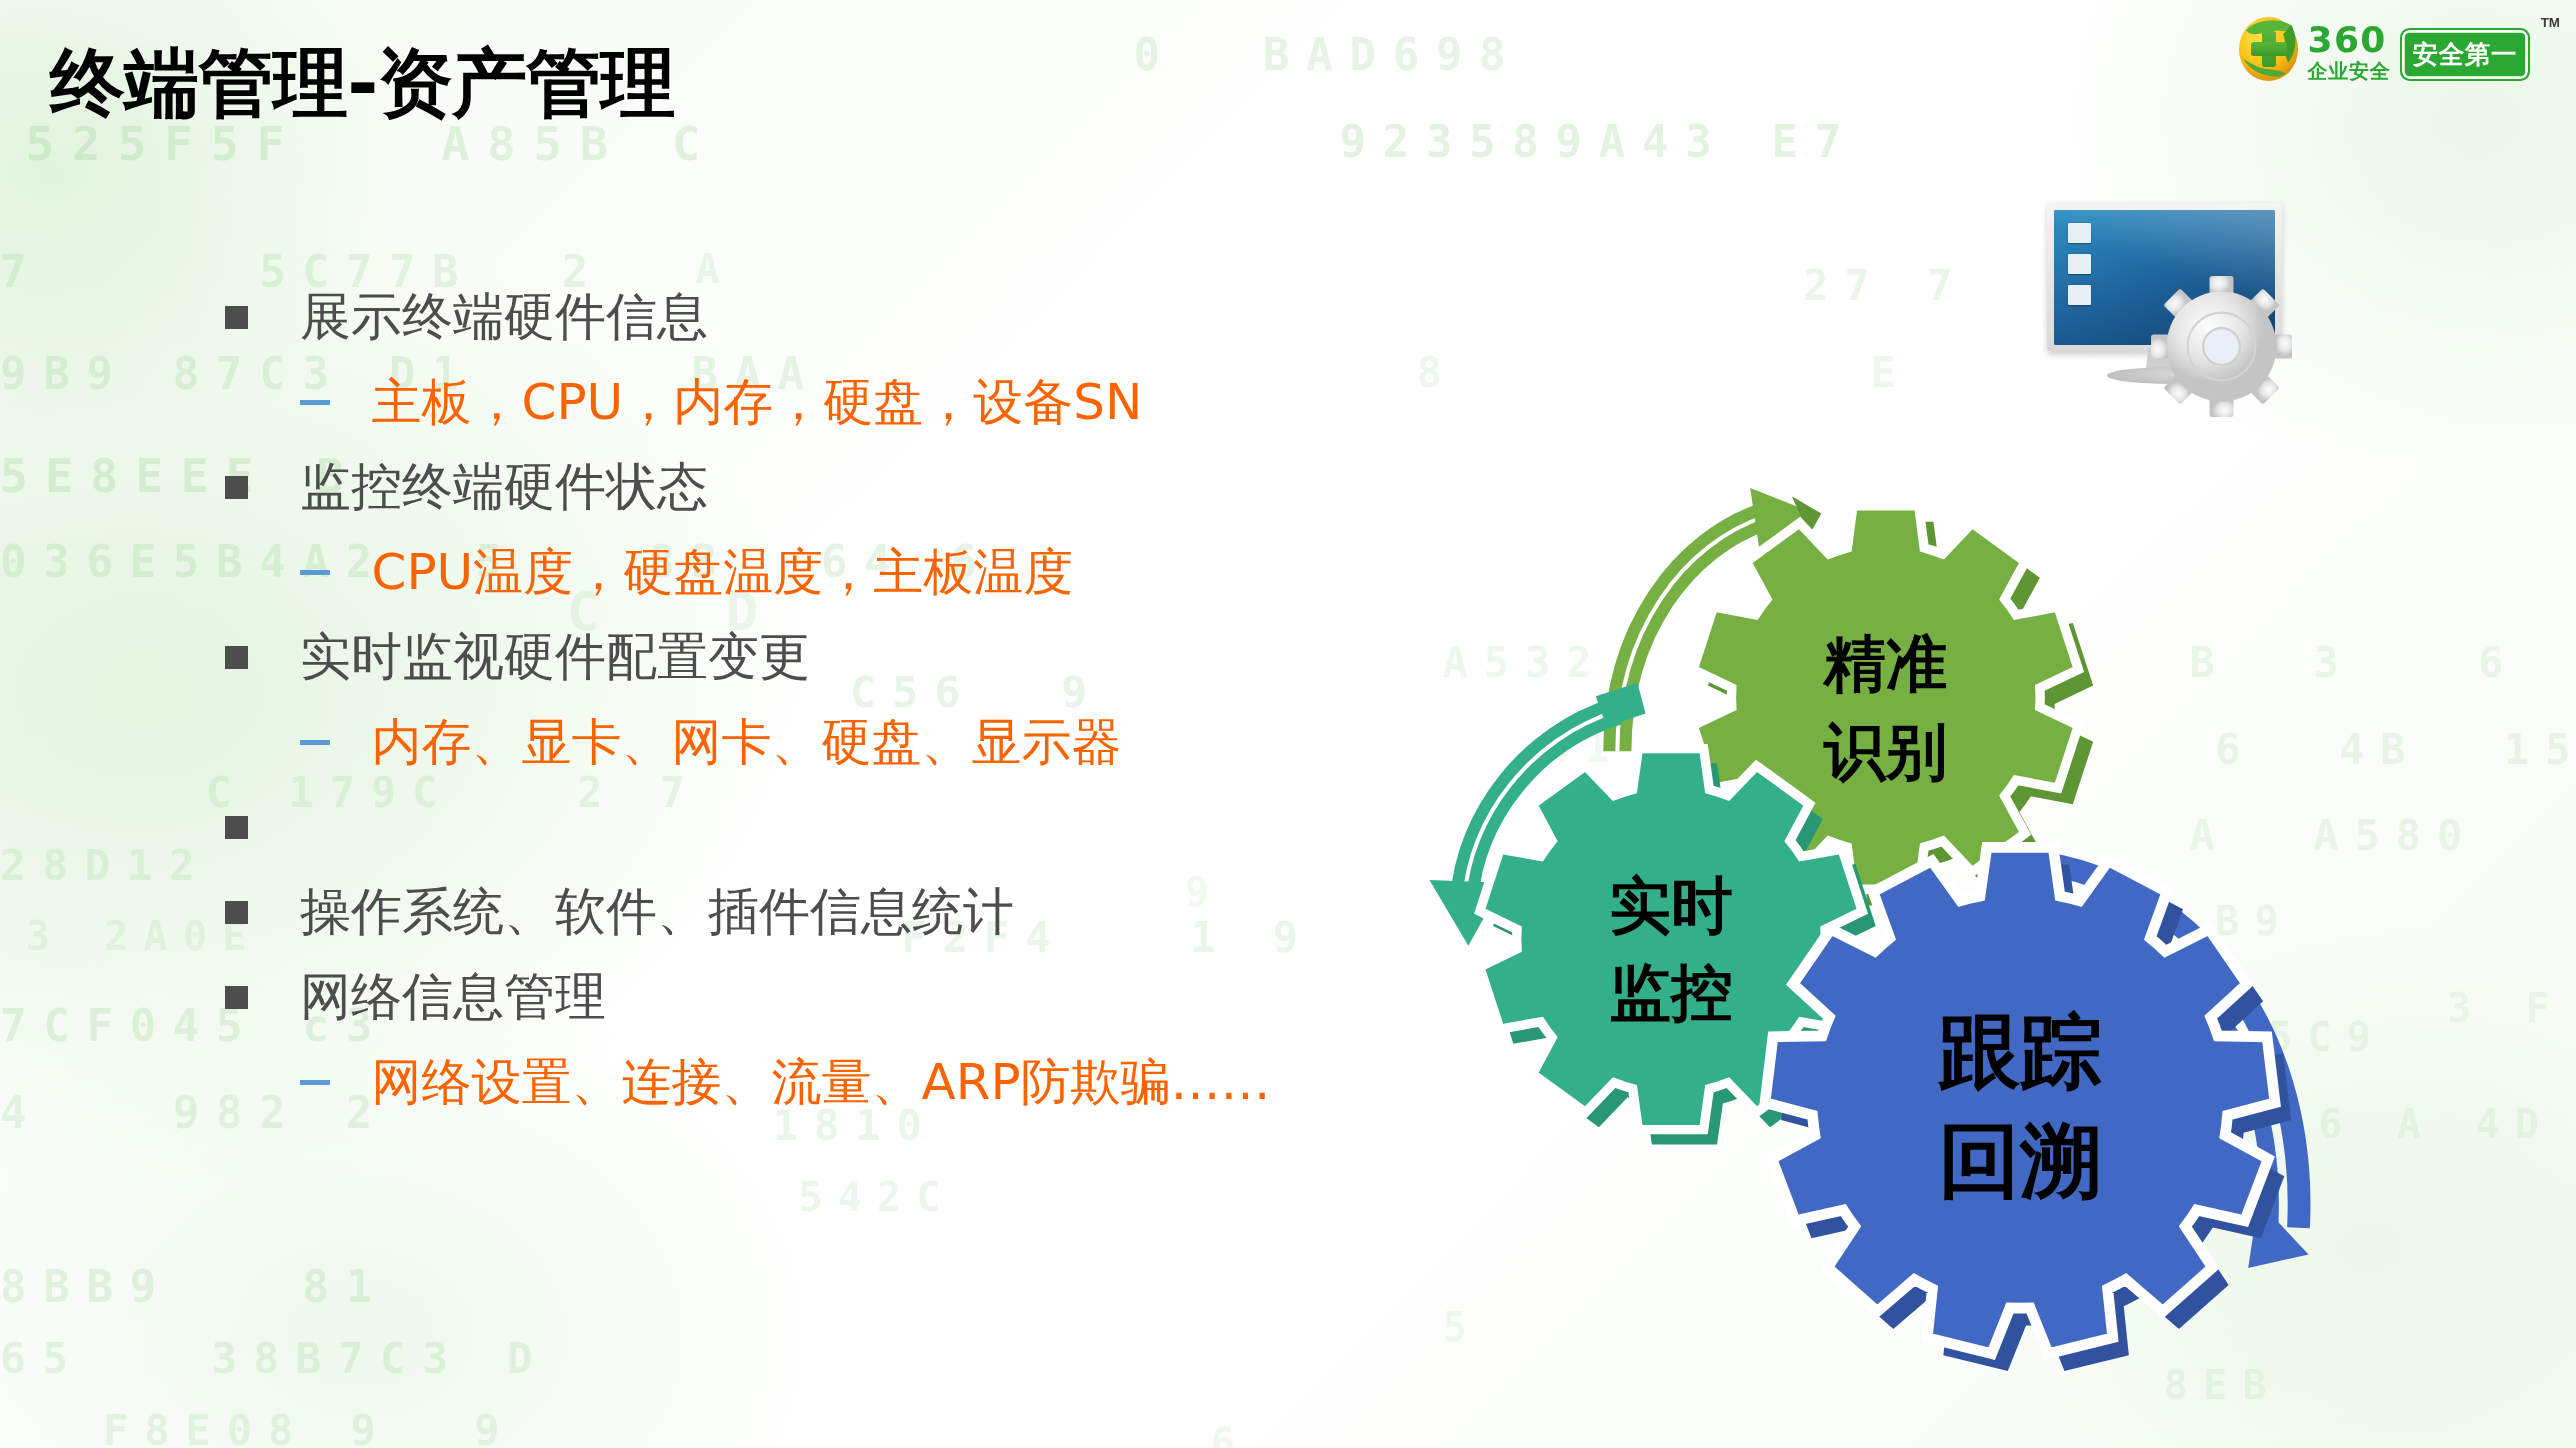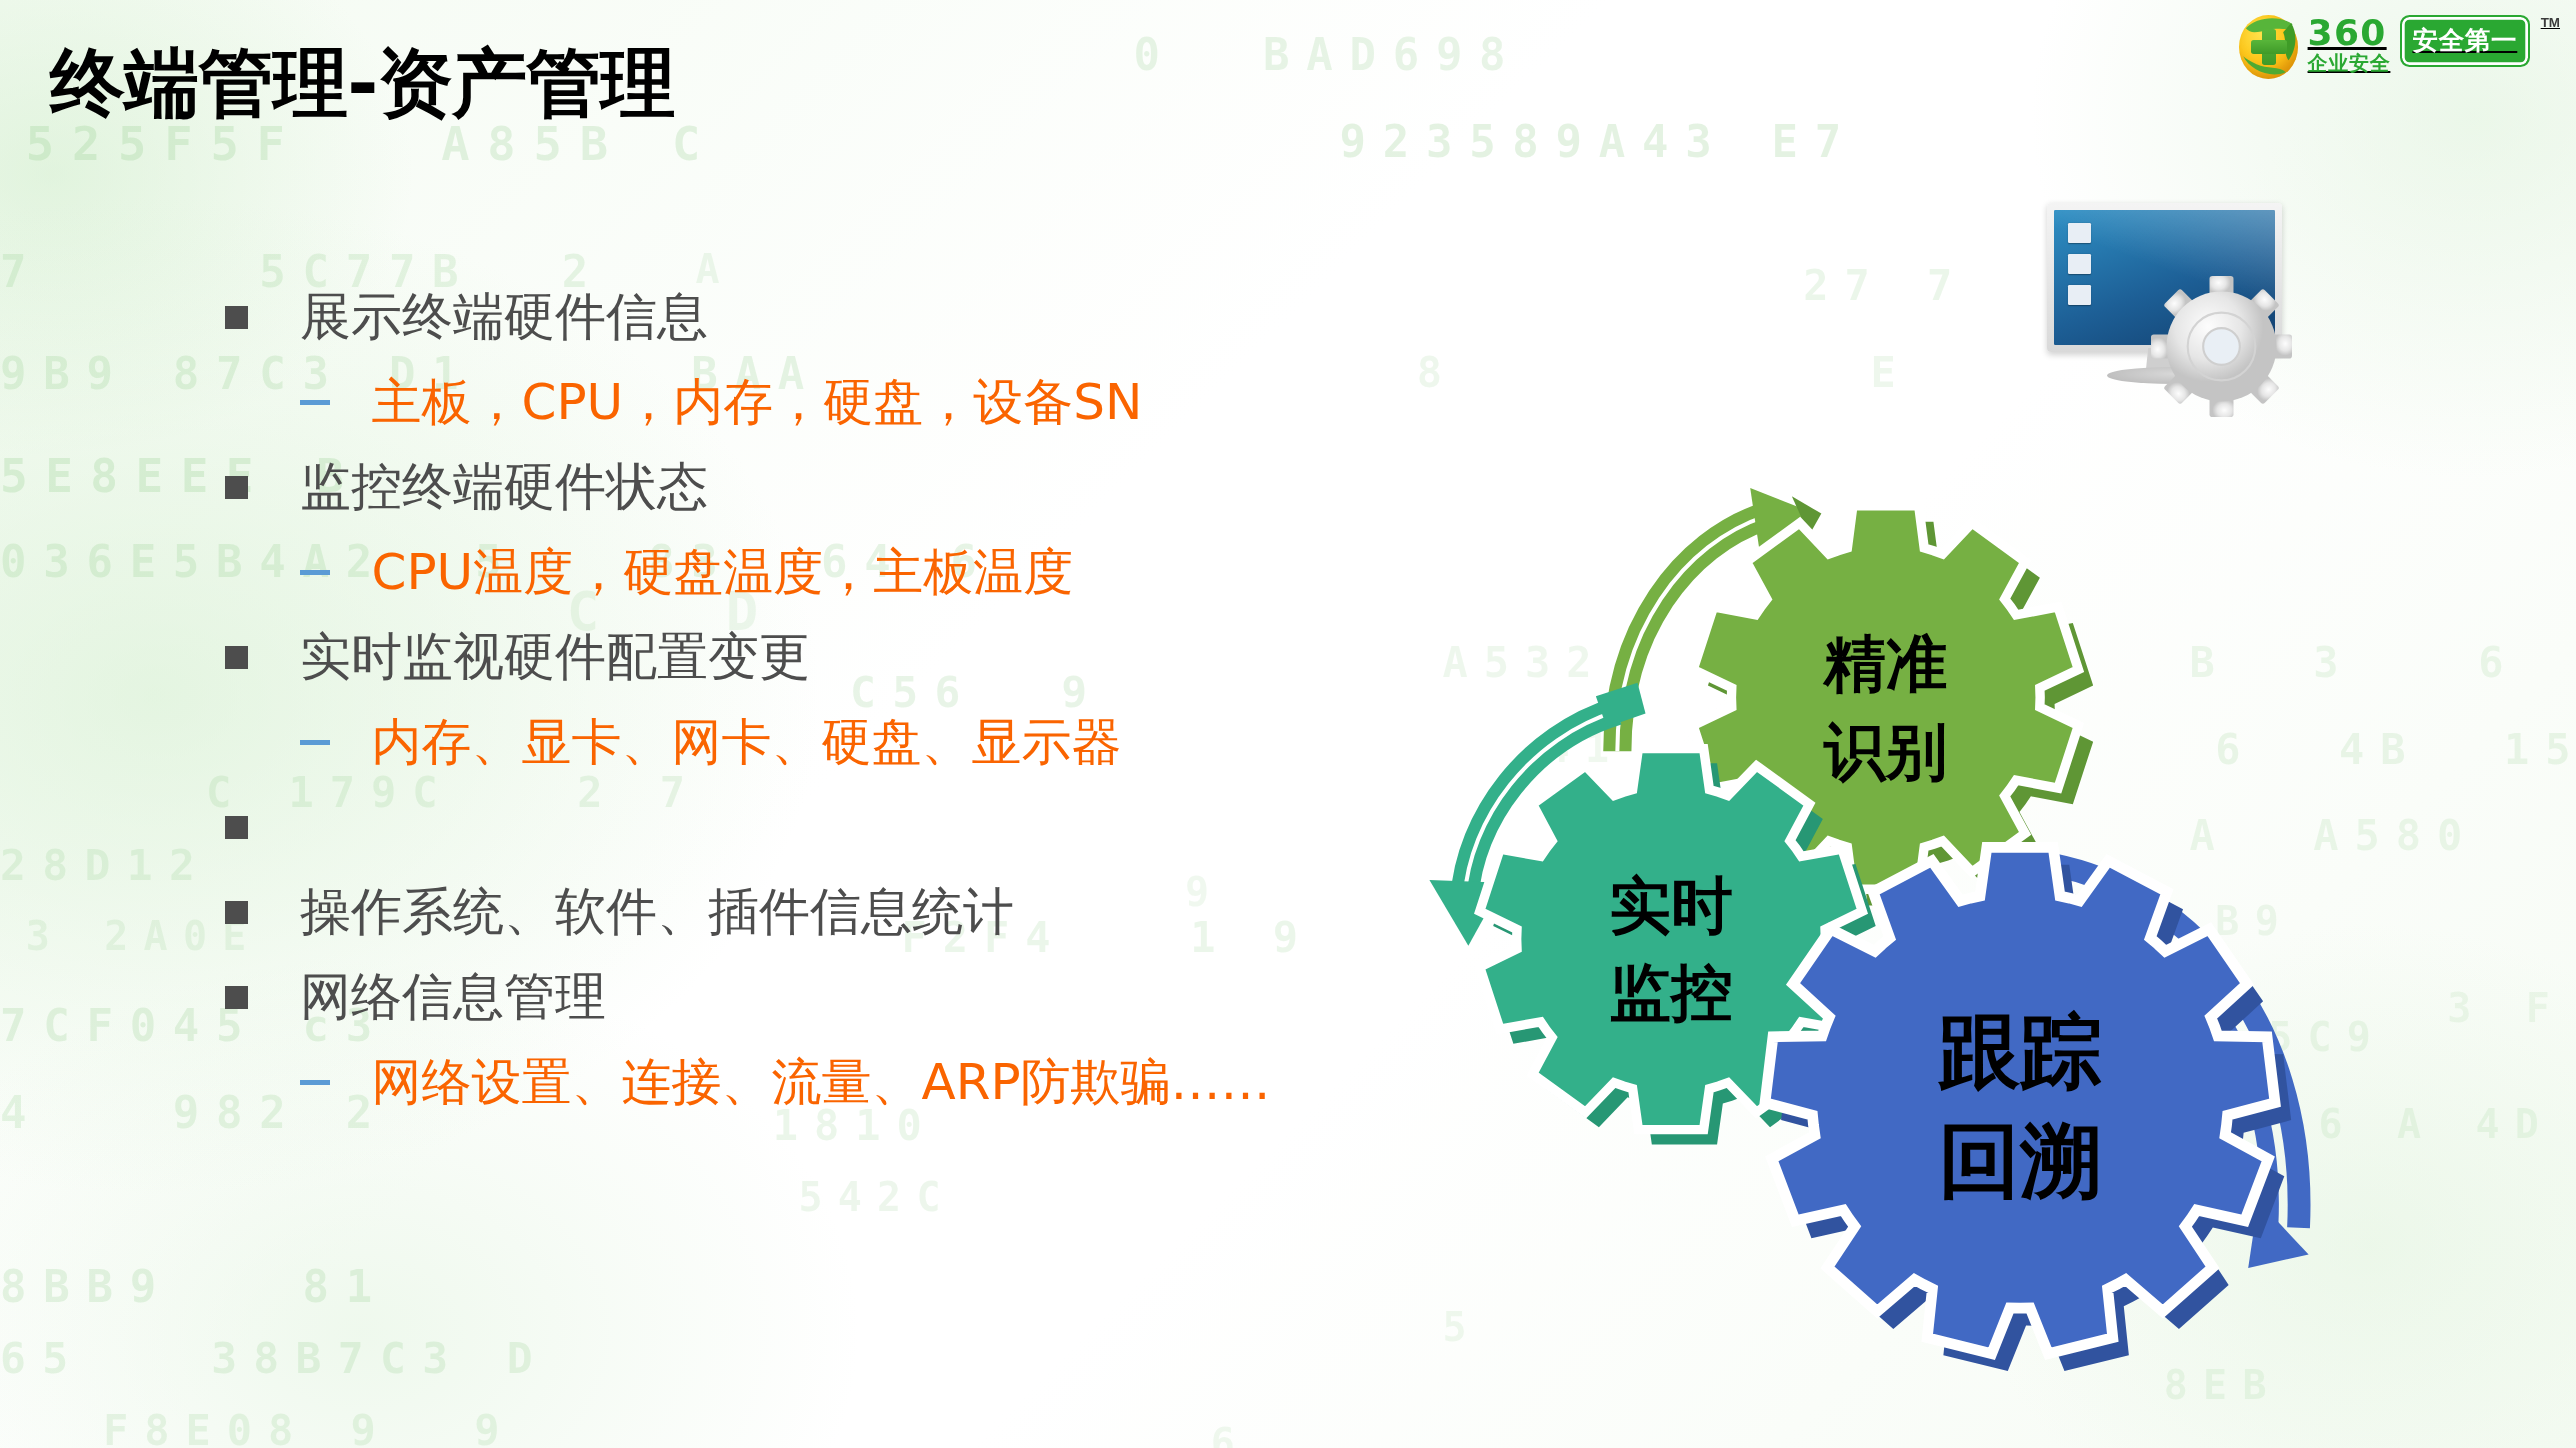--- a/index.html
+++ b/index.html
@@ -43,23 +43,22 @@
     font-size:75px;line-height:1.15;
     font-weight:900;color:#000000;
     letter-spacing:-0.7px;
     white-space:nowrap;
     font-family:"DejaVu Sans","Liberation Sans",sans-serif;
   }
 
   
   #logo{
     position:absolute;right:16px;top:14.8px;
-    display:flex;align-items:flex-start;gap:9.4px;
+    display:flex;align-items:flex-end;gap:9.4px;
     height:66px;
-    text-decoration:underline;
   }
   .logo-orb{
     width:59px;height:64px;border-radius:50%;
     background:
       radial-gradient(circle at 36% 30%, #ffe14a 0%, #fdc81c 42%, #f2a80d 78%, #e09106 100%);
     position:relative;flex:0 0 auto;
     box-shadow:inset -4px -5.4px 9.4px rgba(180,110,0,.35);
   }
   .logo-orb .swoosh-t,.logo-orb .swoosh-b{
     position:absolute;width:100%;height:100%;left:0;top:0;

